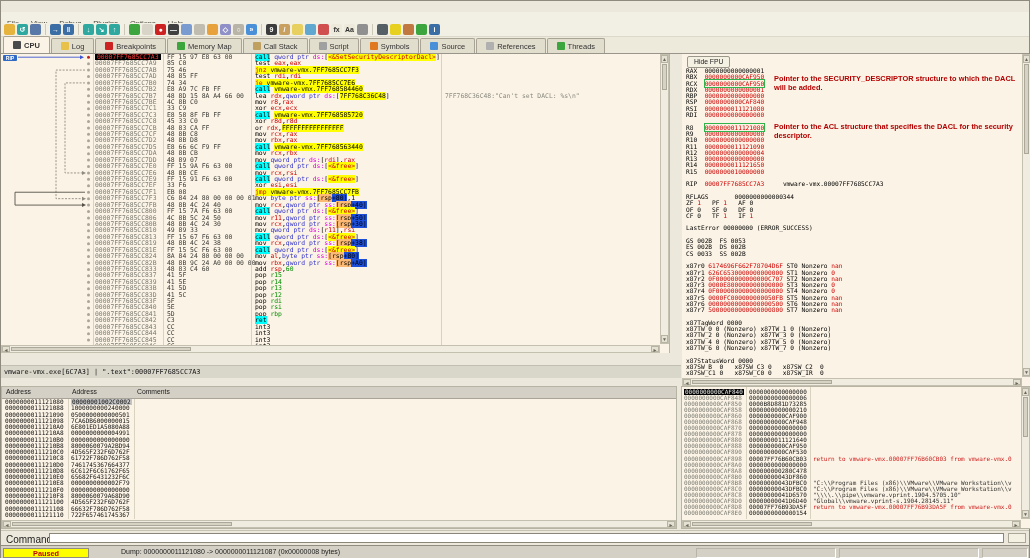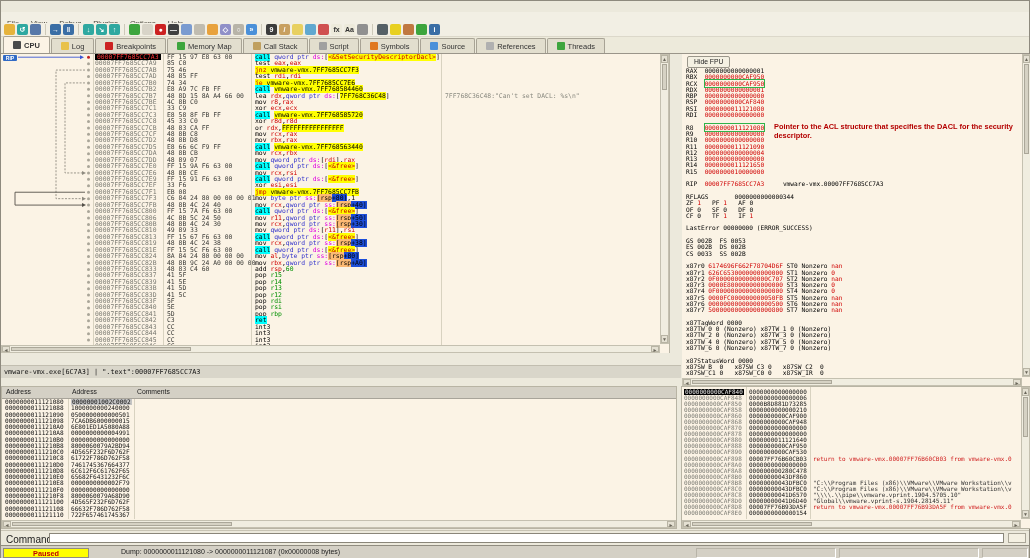--- a/index.html
+++ b/index.html
@@ -344,20 +344,21 @@
         <div class="rl">x87TagWord 0000</div>
         <div class="rl">x87TW_0 0 (Nonzero) x87TW_1 0 (Nonzero)</div>
         <div class="rl">x87TW_2 0 (Nonzero) x87TW_3 0 (Nonzero)</div>
         <div class="rl">x87TW_4 0 (Nonzero) x87TW_5 0 (Nonzero)</div>
         <div class="rl">x87TW_6 0 (Nonzero) x87TW_7 0 (Nonzero)</div>
         <div class="rl"></div>
         <div class="rl">x87StatusWord 0000</div>
         <div class="rl">x87SW_B  0   x87SW_C3 0   x87SW_C2  0</div>
         <div class="rl">x87SW_C1 0   x87SW_C0 0   x87SW_IR  0</div>
       </div>
+    <div id="anno1" class="anno">Pointer to the SECURITY_DESCRIPTOR structure to which the DACL will be added.</div>
     <div id="anno2" class="anno">Pointer to the ACL structure that specifies the DACL for the security descriptor.</div>
     <div class="sb-track" style="right:0;top:0;width:9px;bottom:9px">
       <div class="sb-btn" style="top:0;left:0;right:0;height:8px">▲</div>
       <div class="sb-thumb" style="top:9px;left:1px;right:1px;height:90px"></div>
       <div class="sb-btn" style="bottom:0;left:0;right:0;height:8px">▼</div>
     </div>
     <div class="sb-track" style="left:0;bottom:0;height:8px;right:9px">
       <div class="sb-btn" style="left:0;top:0;bottom:0;width:8px">◄</div>
       <div class="sb-thumb" style="left:9px;top:1px;bottom:1px;width:140px"></div>
       <div class="sb-btn" style="right:0;top:0;bottom:0;width:8px">►</div>

